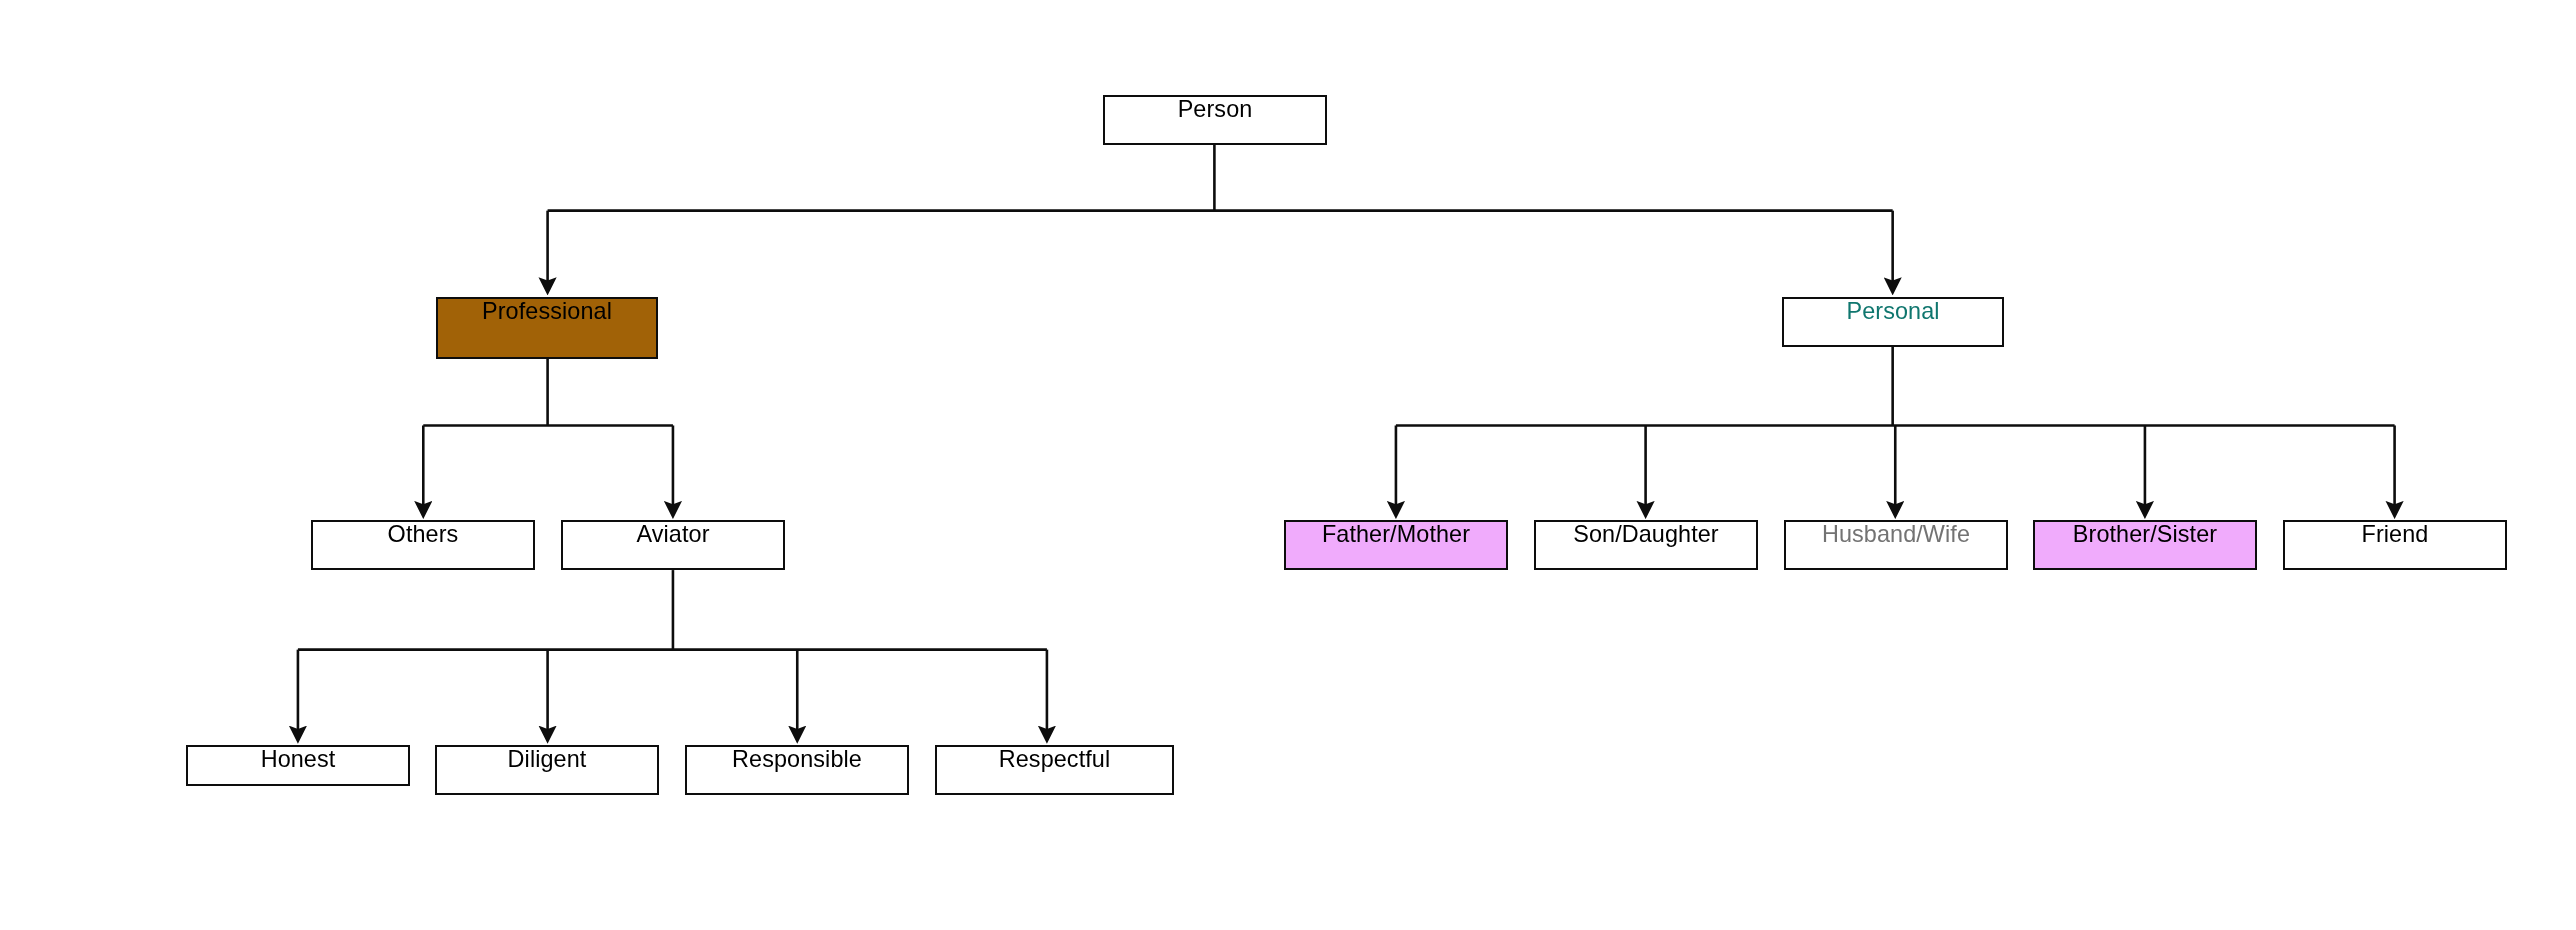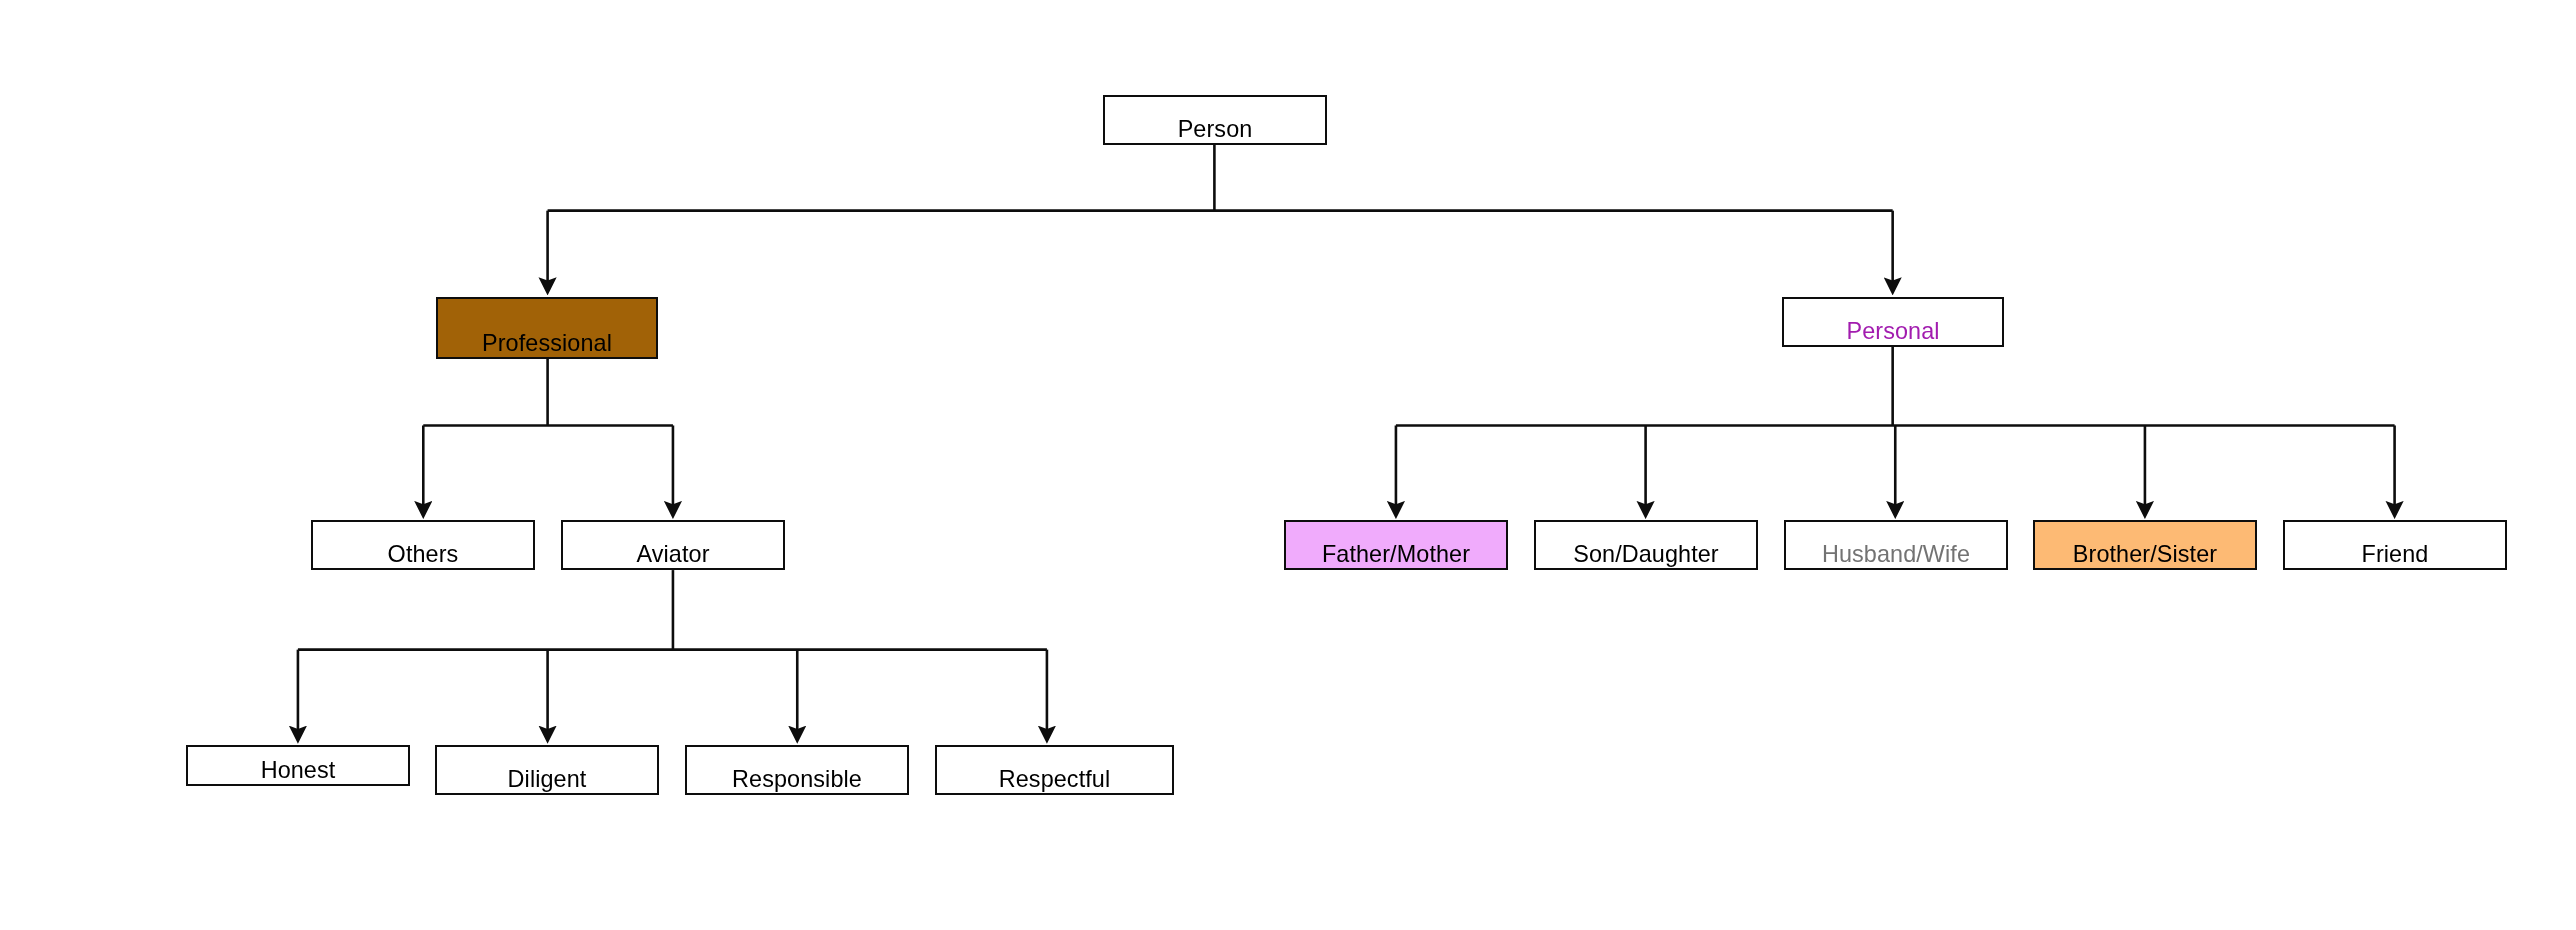--- a/index.html
+++ b/index.html
@@ -33,21 +33,21 @@
     top: 0;
     width: 2576px;
     height: 930px;
   }
   .node {
     position: absolute;
     box-sizing: border-box;
     background: #ffffff;
     border: 2.6px solid #0d0d0d;
     display: flex;
-    align-items: flex-end;
+    align-items: flex-start;
     justify-content: center;
     text-align: center;
   }
   .node-label {
     display: block;
     font-family: "Liberation Sans", sans-serif;
     font-size: 23.4px;
     line-height: 1.1;
     color: #000000;
     letter-spacing: 0.1px;
@@ -97,38 +97,38 @@
     </svg>
 
   <div id="node-layer">
       <div class="node" style="left: 1103px; top: 95px; width: 224px; height: 50px; border-color: rgb(13, 13, 13); border-width: 2.6px; background: rgb(255, 255, 255);">
         <span class="node-label" style="font-size: 23.4px; color: rgb(0, 0, 0);">Person</span>
       </div>
       <div class="node" style="left: 436px; top: 297px; width: 222px; height: 62px; border-color: rgb(13, 13, 13); border-width: 2.6px; background: #a16207;">
         <span class="node-label" style="font-size: 23.4px; color: rgb(0, 0, 0);">Professional</span>
       </div>
       <div class="node" style="left: 1782px; top: 297px; width: 222px; height: 50px; border-color: rgb(13, 13, 13); border-width: 2.6px; background: rgb(255, 255, 255);">
-        <span class="node-label" style="font-size: 23.4px; color: #a21caf; margin-top: 47px;">Personal</span>
+        <span class="node-label" style="font-size: 23.4px; color: #0f766e;">Personal</span>
       </div>
       <div class="node" style="left: 561px; top: 520px; width: 224px; height: 50px; border-color: rgb(13, 13, 13); border-width: 2.6px; background: rgb(255, 255, 255);">
         <span class="node-label" style="font-size: 23.4px; color: rgb(0, 0, 0);">Aviator</span>
       </div>
       <div class="node" style="left: 311px; top: 520px; width: 224px; height: 50px; border-color: rgb(13, 13, 13); border-width: 2.6px; background: rgb(255, 255, 255);">
         <span class="node-label" style="font-size: 23.4px; color: rgb(0, 0, 0);">Others</span>
       </div>
       <div class="node" style="left: 1284px; top: 520px; width: 224px; height: 50px; border-color: rgb(13, 13, 13); border-width: 2.6px; background: #f0abfc;">
         <span class="node-label" style="font-size: 23.4px; color: rgb(0, 0, 0);">Father/Mother</span>
       </div>
       <div class="node" style="left: 1534px; top: 520px; width: 224px; height: 50px; border-color: rgb(13, 13, 13); border-width: 2.6px; background: rgb(255, 255, 255);">
         <span class="node-label" style="font-size: 23.4px; color: rgb(0, 0, 0);">Son/Daughter</span>
       </div>
       <div class="node" style="left: 1784px; top: 520px; width: 224px; height: 50px; border-color: rgb(13, 13, 13); border-width: 2.6px; background: rgb(255, 255, 255);">
         <span class="node-label" style="font-size: 23.4px; color: #737373;">Husband/Wife</span>
       </div>
-      <div class="node" style="left: 2033px; top: 520px; width: 224px; height: 50px; border-color: rgb(13, 13, 13); border-width: 2.6px; background: #fdba74;">
+      <div class="node" style="left: 2033px; top: 520px; width: 224px; height: 50px; border-color: rgb(13, 13, 13); border-width: 2.6px; background: #f0abfc;">
         <span class="node-label" style="font-size: 23.4px; color: rgb(0, 0, 0);">Brother/Sister</span>
       </div>
       <div class="node" style="left: 2283px; top: 520px; width: 224px; height: 50px; border-color: rgb(13, 13, 13); border-width: 2.6px; background: rgb(255, 255, 255);">
         <span class="node-label" style="font-size: 23.4px; color: rgb(0, 0, 0);">Friend</span>
       </div>
       <div class="node" style="left: 186px; top: 745px; width: 224px; height: 41px; border-color: rgb(13, 13, 13); border-width: 2.6px; background: rgb(255, 255, 255);">
         <span class="node-label" style="font-size: 23.4px; color: rgb(0, 0, 0);">Honest</span>
       </div>
       <div class="node" style="left: 435px; top: 745px; width: 224px; height: 50px; border-color: rgb(13, 13, 13); border-width: 2.6px; background: rgb(255, 255, 255);">
         <span class="node-label" style="font-size: 23.4px; color: rgb(0, 0, 0);">Diligent</span>

